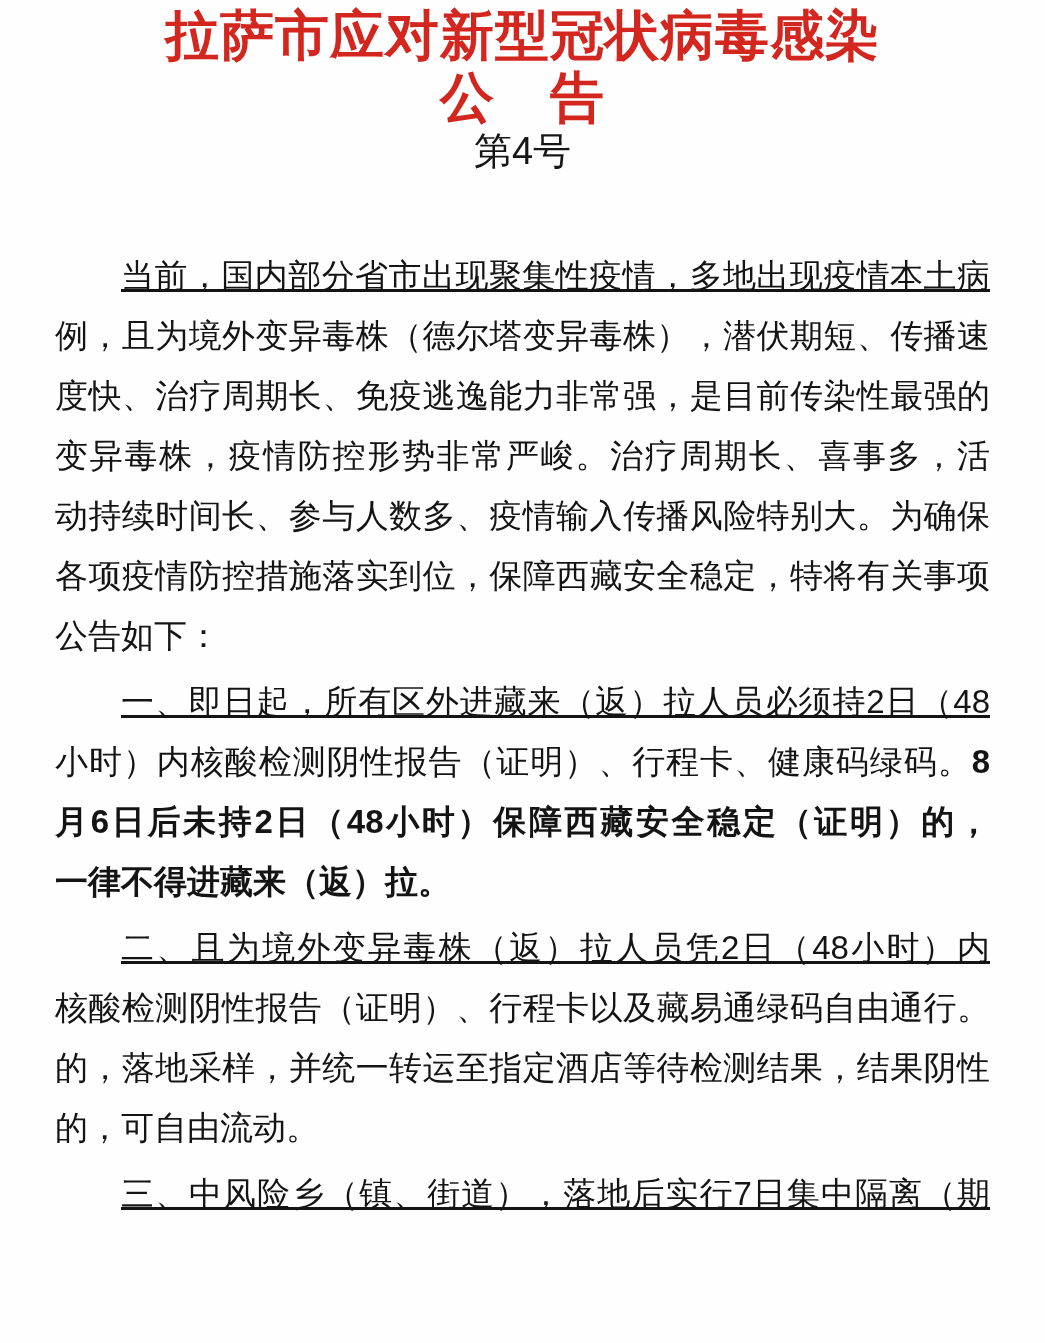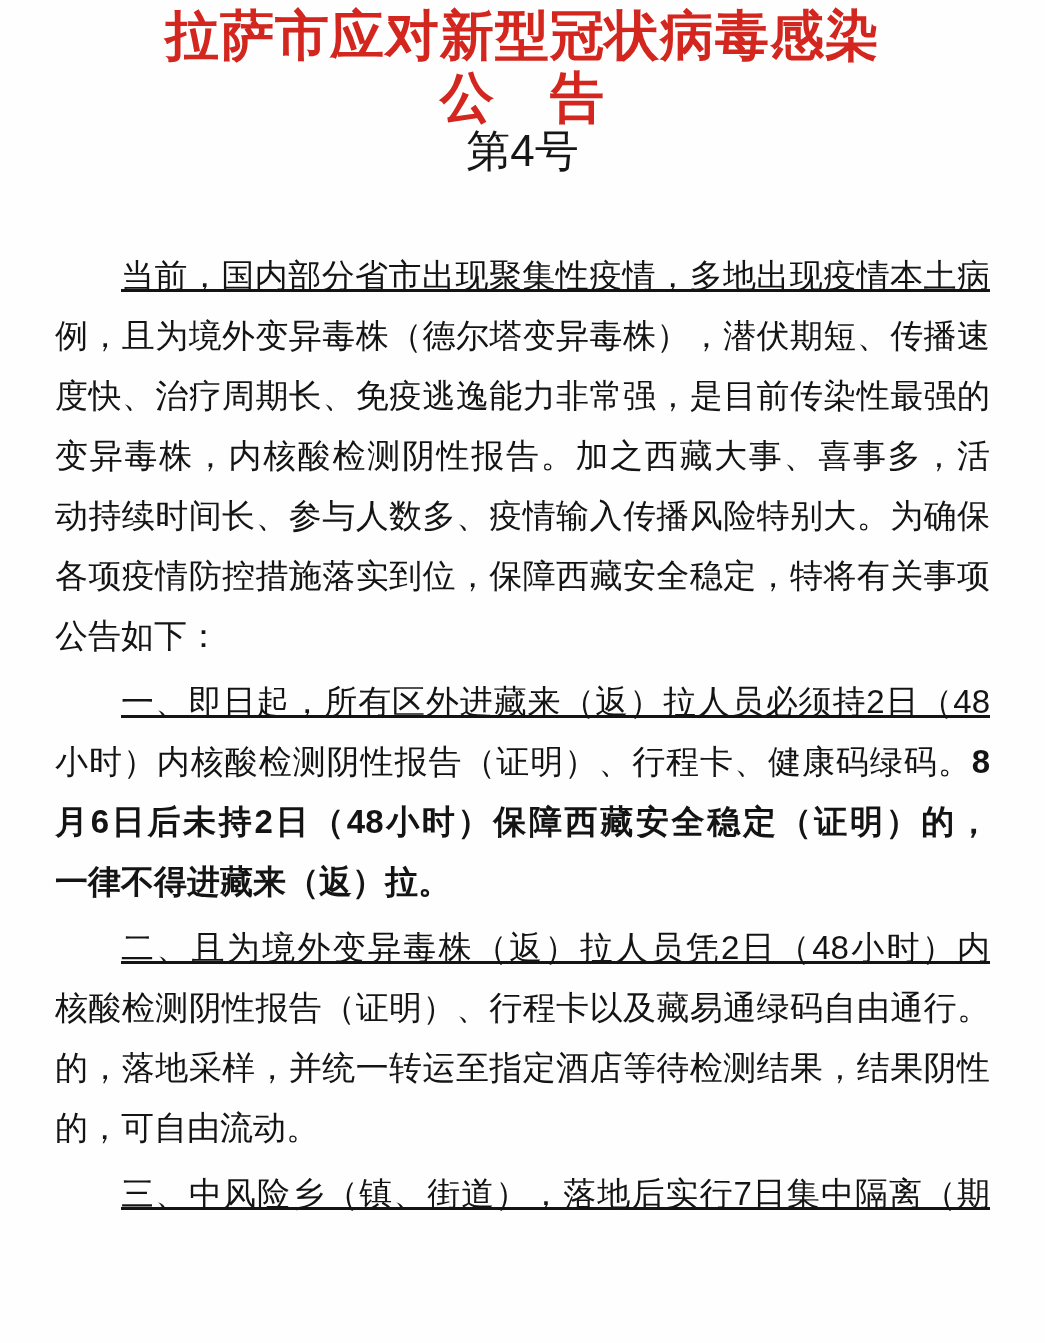--- a/index.html
+++ b/index.html
@@ -22,21 +22,21 @@
   .title-line {
     color: #d3261e;
     font-size: 54px;
     line-height: 62px;
     font-weight: 800;
     letter-spacing: 1px;
     text-align: center;
   }
   .issue-number {
     color: #161616;
-    font-size: 44px;
+    font-size: 38px;
     line-height: 42px;
     font-weight: 400;
     text-align: center;
     margin-top: 2px;
   }
   .doc-body {
     margin: 74px auto 0 55px;
     width: 935px;
     color: #141414;
   }
@@ -66,21 +66,21 @@
 <div class="page">
   <div class="doc-header">
     <div class="title-line">拉萨市应对新型冠状病毒感染</div>
     <div class="title-line">公　告</div>
     <div class="issue-number">第4号</div>
   </div>
   <div class="doc-body">
       <div class="line indent justify"><span>当前，国内部分省市出现聚集性疫情，多地出现疫情本土病</span></div>
       <div class="line justify"><span>例，且为境外变异毒株（德尔塔变异毒株），潜伏期短、传播速</span></div>
       <div class="line justify"><span>度快、治疗周期长、免疫逃逸能力非常强，是目前传染性最强的</span></div>
-      <div class="line justify"><span>变异毒株，内核酸检测阴性报告。加之西藏大事、喜事多，活</span></div>
+      <div class="line justify"><span>变异毒株，疫情防控形势非常严峻。治疗周期长、喜事多，活</span></div>
       <div class="line justify"><span>动持续时间长、参与人数多、疫情输入传播风险特别大。为确保</span></div>
       <div class="line justify"><span>各项疫情防控措施落实到位，保障西藏安全稳定，特将有关事项</span></div>
       <div class="line"><span>公告如下：</span></div>
       <div class="line indent justify"><span>一、即日起，所有区外进藏来（返）拉人员必须持2日（48</span></div>
       <div class="line justify"><span>小时）内核酸检测阴性报告（证明）、行程卡、健康码绿码。</span><span class="bold">8</span></div>
       <div class="line justify"><span class="bold">月6日后未持2日（48小时）保障西藏安全稳定（证明）的，</span></div>
       <div class="line"><span class="bold">一律不得进藏来（返）拉。</span></div>
       <div class="line indent justify"><span>二、且为境外变异毒株（返）拉人员凭2日（48小时）内</span></div>
       <div class="line justify"><span>核酸检测阴性报告（证明）、行程卡以及藏易通绿码自由通行。</span></div>
       <div class="line justify"><span>的，落地采样，并统一转运至指定酒店等待检测结果，结果阴性</span></div>

